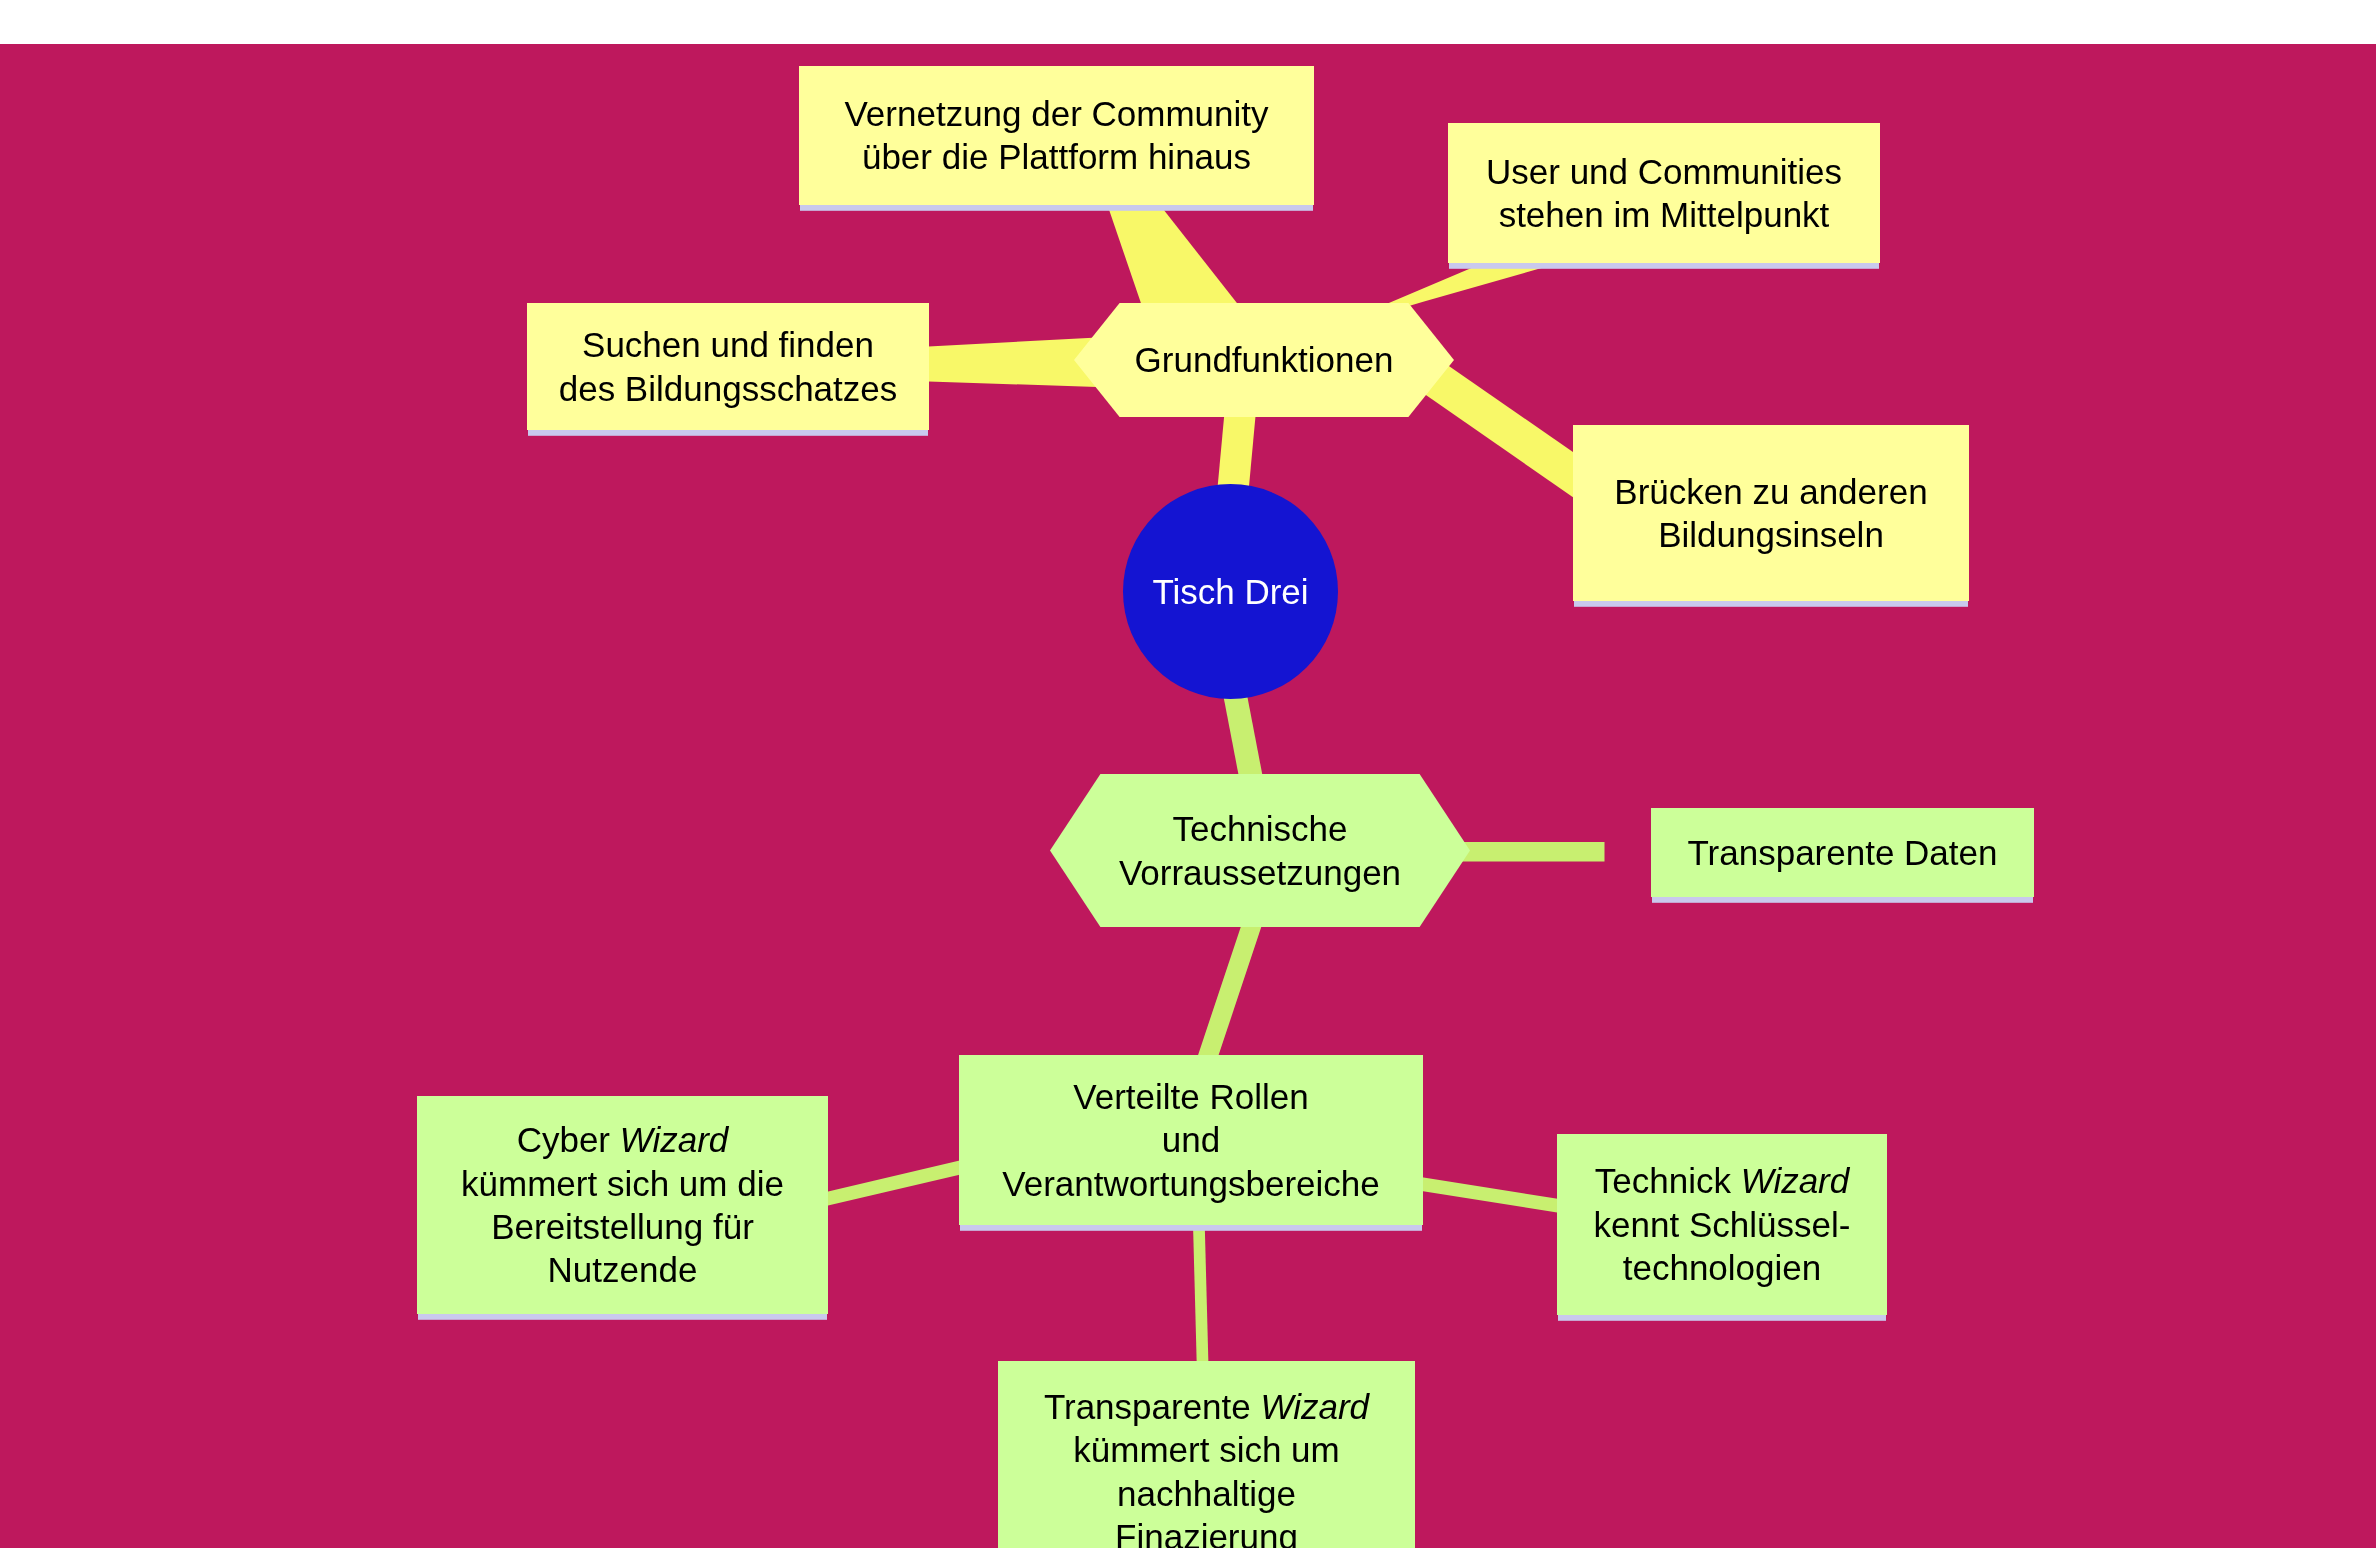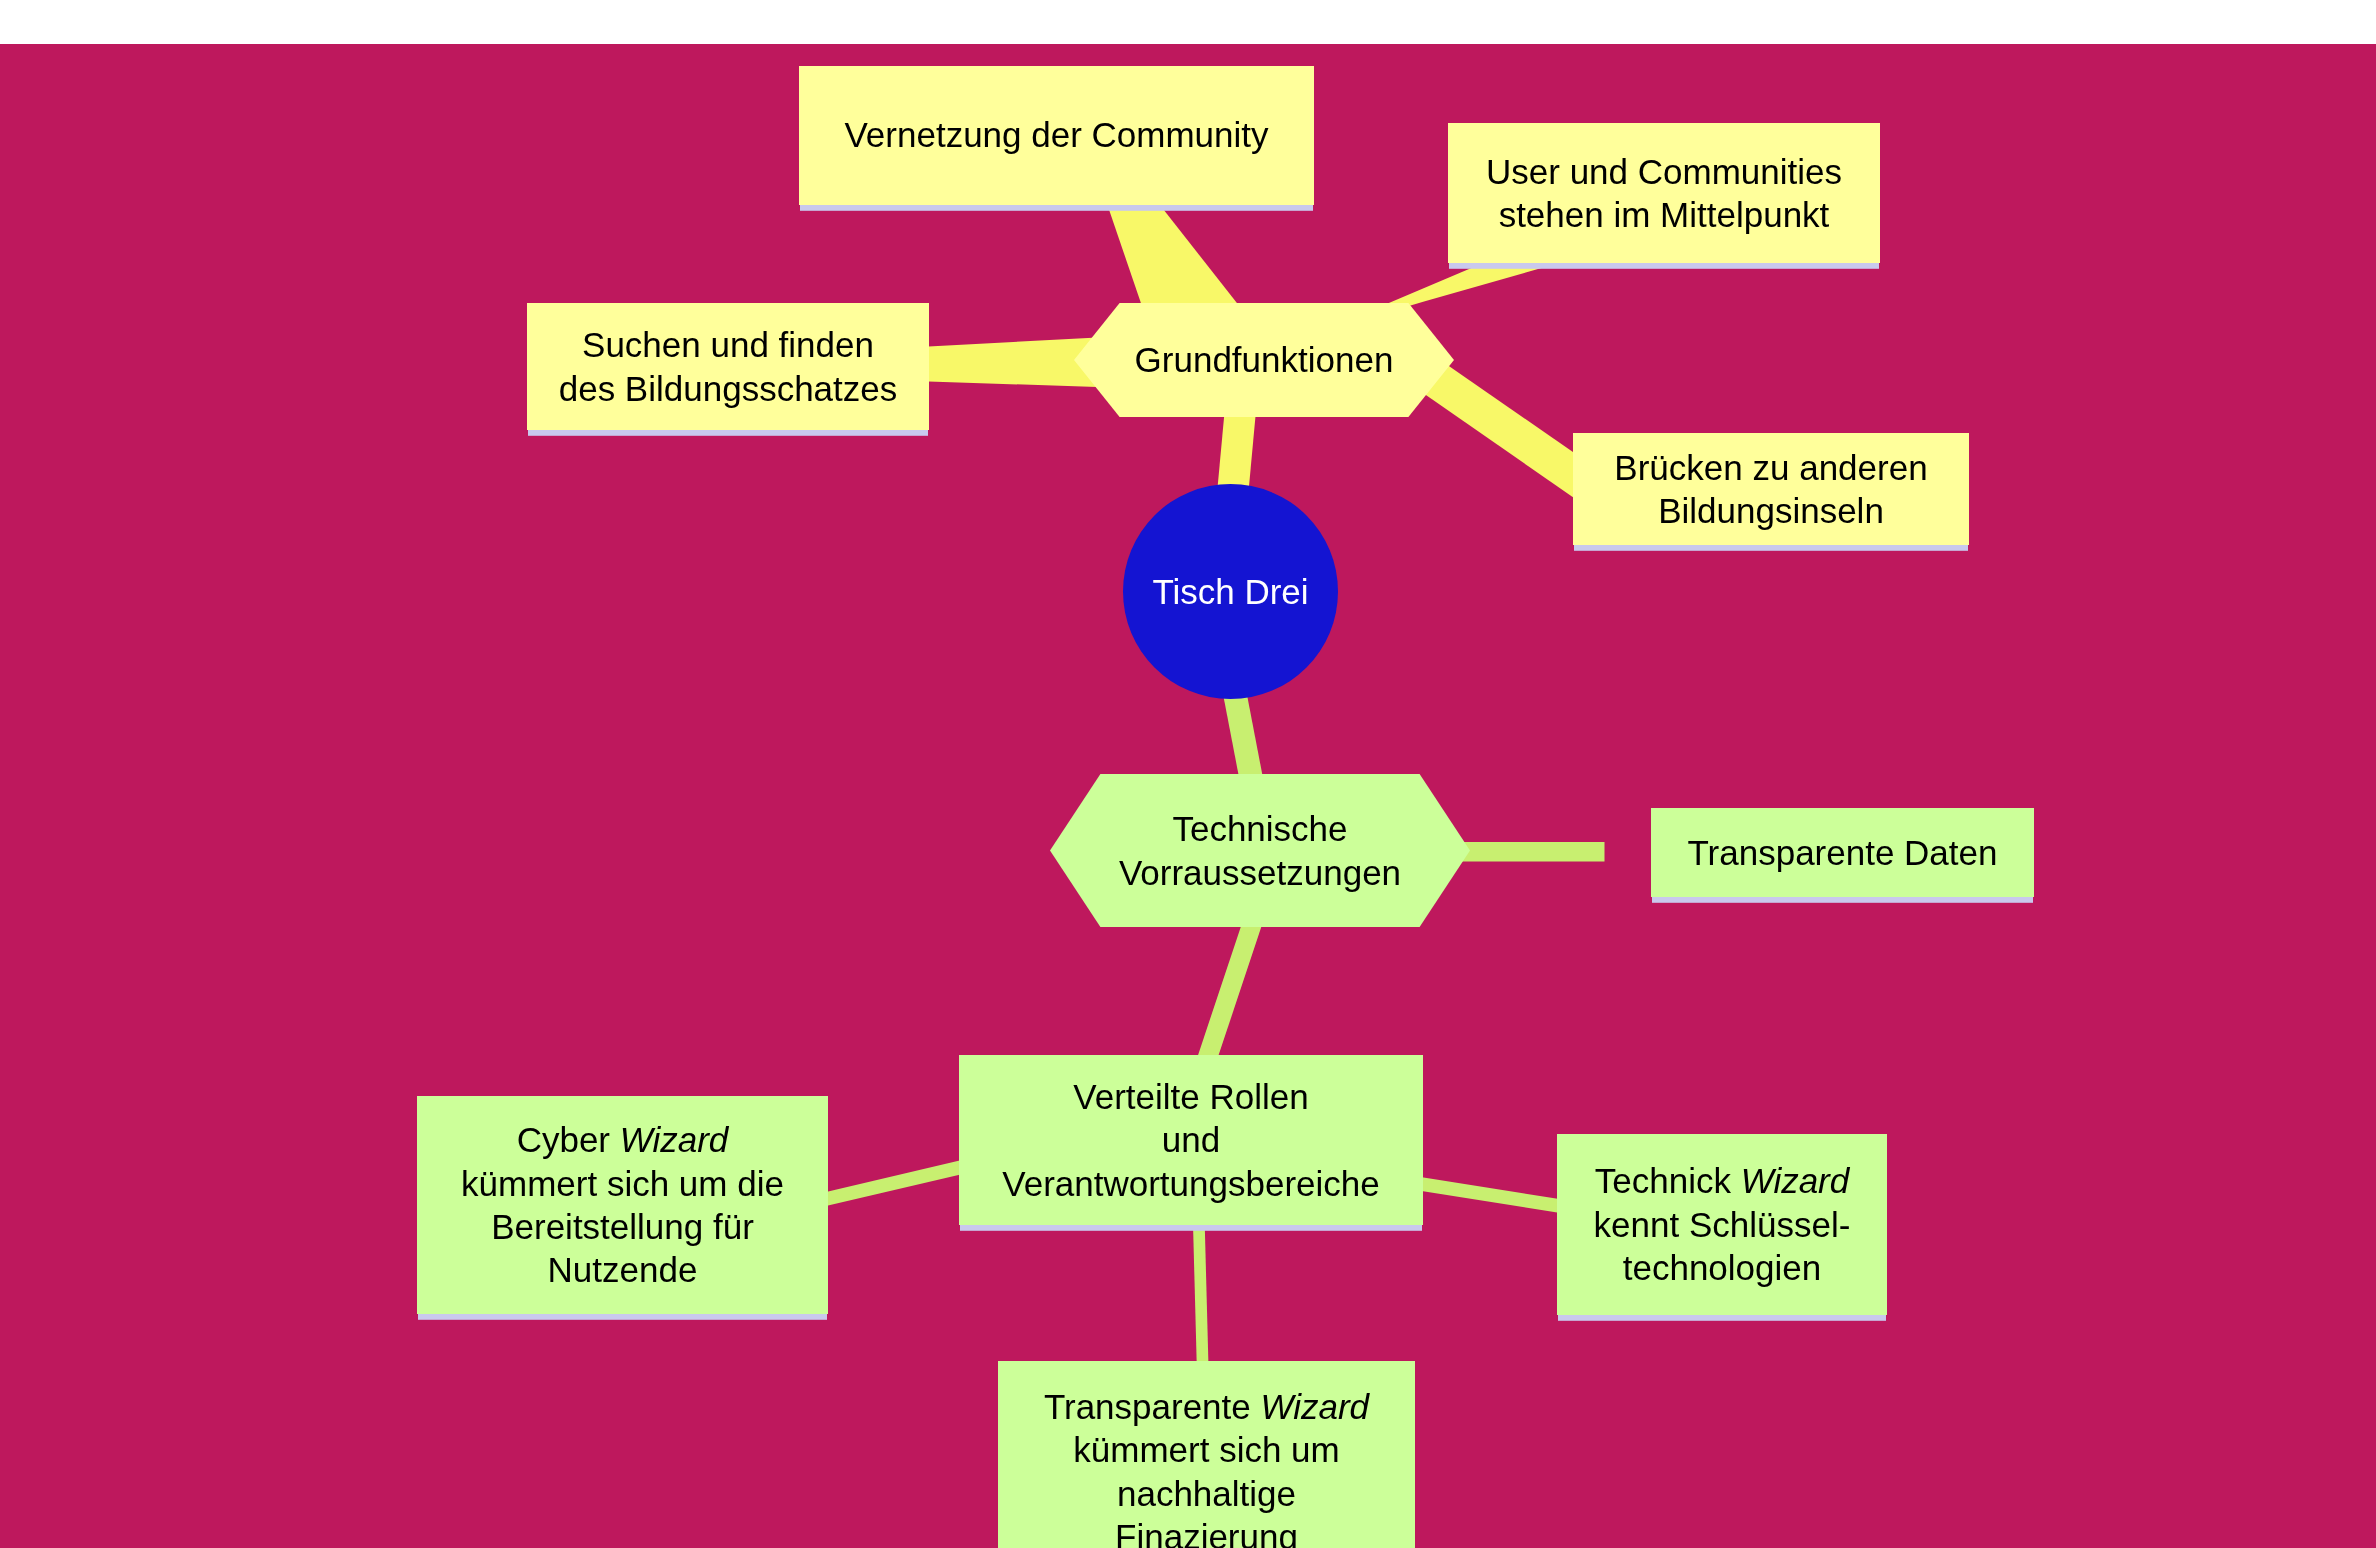--- a/index.html
+++ b/index.html
@@ -52,37 +52,38 @@
     <line x1="1262" y1="645" x2="1286" y2="770" stroke="#c8ef70" stroke-width="24"></line>
     <line x1="1495" y1="828" x2="1645" y2="828" stroke="#c8ef70" stroke-width="20"></line>
     <line x1="1286" y1="895" x2="1235" y2="1048" stroke="#c8ef70" stroke-width="20"></line>
     <line x1="992" y1="1150" x2="843" y2="1185" stroke="#c8ef70" stroke-width="14"></line>
     <line x1="1452" y1="1168" x2="1604" y2="1192" stroke="#c8ef70" stroke-width="14"></line>
     <line x1="1229" y1="1205" x2="1233" y2="1356" stroke="#c8ef70" stroke-width="12"></line>
   </svg>
 
   <div class="node box" style="left:799px;top:21.5px;width:515px;height:139px">
     <div>Vernetzung der Community</div>
+    <div>über die Plattform hinaus</div>
   </div>
 
   <div class="node box" style="left:1448px;top:79px;width:432px;height:140px">
     <div>User und Communities</div>
     <div>stehen im Mittelpunkt</div>
   </div>
 
   <div class="node box" style="left:527px;top:259px;width:402px;height:127px">
     <div>Suchen und finden</div>
     <div>des Bildungsschatzes</div>
   </div>
 
   <div class="node hex" style="left:1074px;top:259px;width:380px;height:114px">
     <div>Grundfunktionen</div>
   </div>
 
-  <div class="node box" style="left:1573px;top:389px;width:396px;height:112px">
+  <div class="node box" style="left:1573px;top:381px;width:396px;height:176px">
     <div>Brücken zu anderen</div>
     <div>Bildungsinseln</div>
   </div>
 
   <div class="node root" style="left:1123px;top:440px;width:215px;height:215px">
     <div>Tisch Drei</div>
   </div>
 
   <div class="node hex green" style="left:1050px;top:730px;width:420px;height:153px">
     <div>Technische</div>

